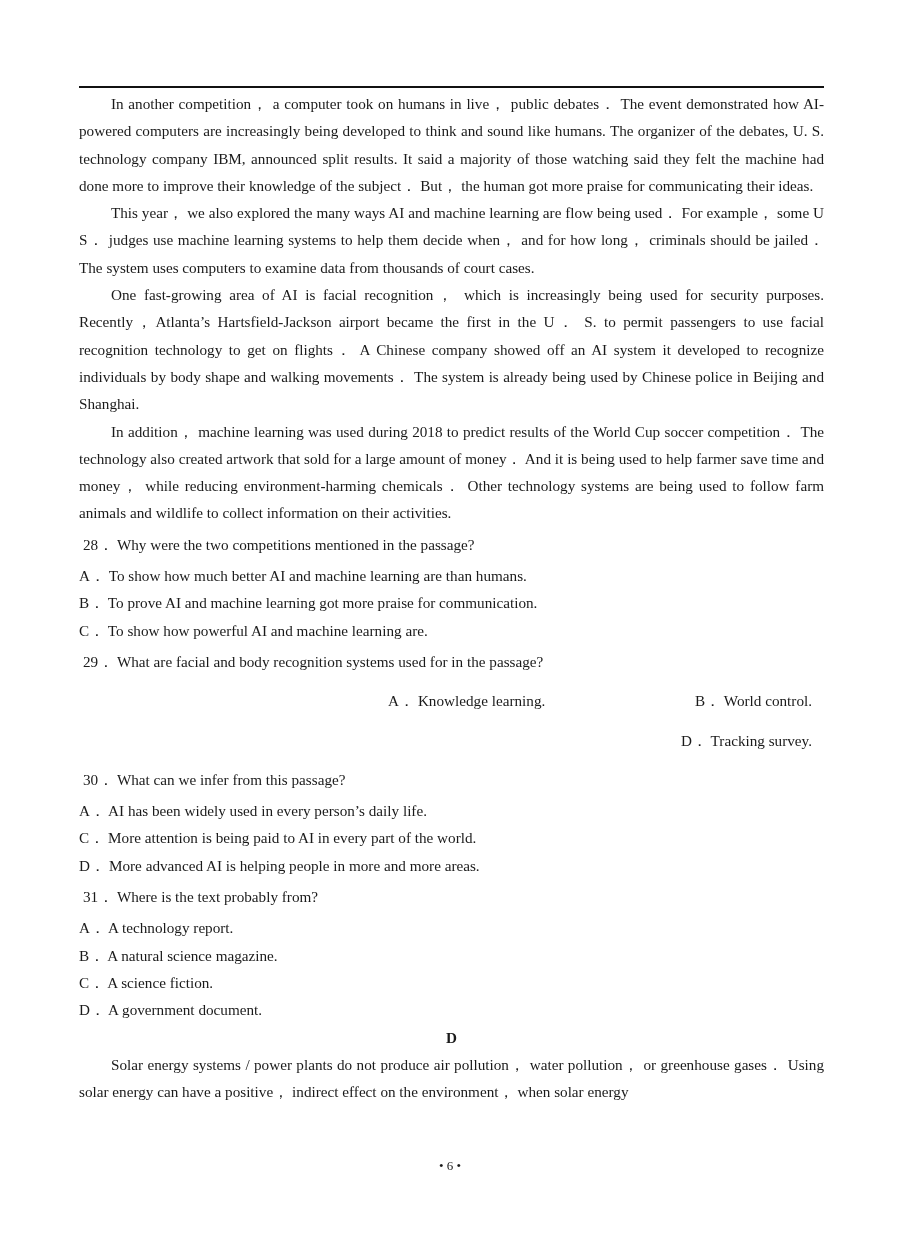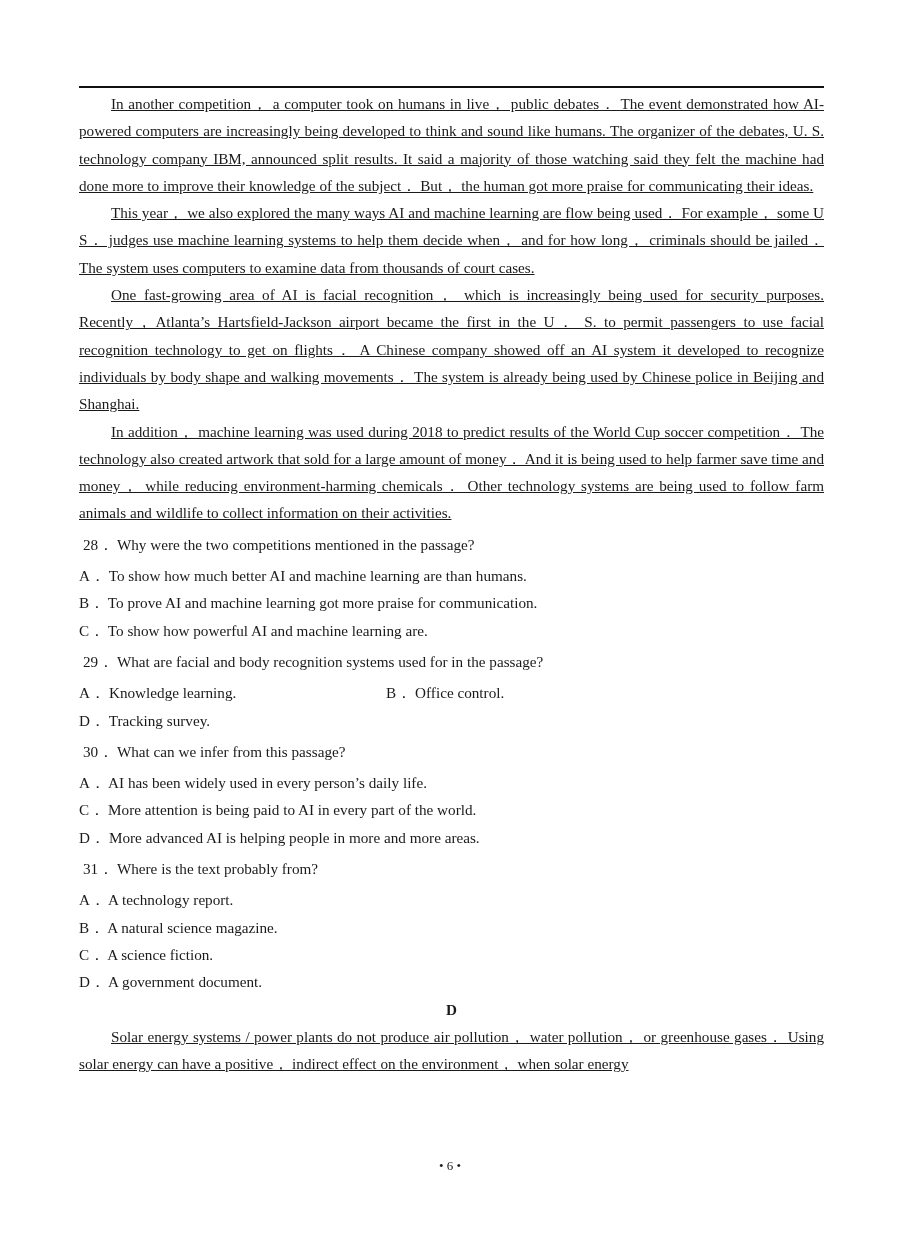--- a/index.html
+++ b/index.html
@@ -12,25 +12,24 @@
     position: absolute; left: 79px; top: 86px; width: 745px; height: 2px;
     background: #111;
   }
   .page {
     position: absolute; left: 79px; top: 90px; width: 745px;
     font-size: 15.2px; line-height: 27.3px;
   }
   .para {
     margin: 0; text-indent: 32px; text-align: justify;
     text-align-last: left;
-    text-decoration: underline;
   }
   .q { margin: 4px; }
   .opt { margin: 0; }
-  .opt-row { display: flex; margin: 0; }
+  .opt-row { display: flex; margin: 12px; justify-content: flex-end; }
   .opt-row .col { width: 307px; }
   .section-title {
     margin: 0; text-align: center; font-weight: bold;
   }
   .page-num {
     position: absolute; left: 0; width: 900px; top: 1158px;
     text-align: center; font-size: 13px;
   }
 </style>
 </head>
@@ -48,21 +47,21 @@
     <p class="q">28． Why were the two competitions mentioned in the passage?</p>
     <p class="opt">A． To show how much better AI and machine learning are than humans.</p>
     <p class="opt">B． To prove AI and machine learning got more praise for communication.</p>
     <p class="opt">C． To show how powerful AI and machine learning are.</p>
   </div>
 
   <div>
     <p class="q">29． What are facial and body recognition systems used for in the passage?</p>
     <div class="opt-row">
       <span class="col">A． Knowledge learning.</span>
-      <span>B． Office control.</span>
+      <span>B． World control.</span>
     </div>
     <div class="opt-row">
       <span>D． Tracking survey.</span>
     </div>
   </div>
 
   <div>
     <p class="q">30． What can we infer from this passage?</p>
     <p class="opt">A． AI has been widely used in every person’s daily life.</p>
     <p class="opt">C． More attention is being paid to AI in every part of the world.</p>

